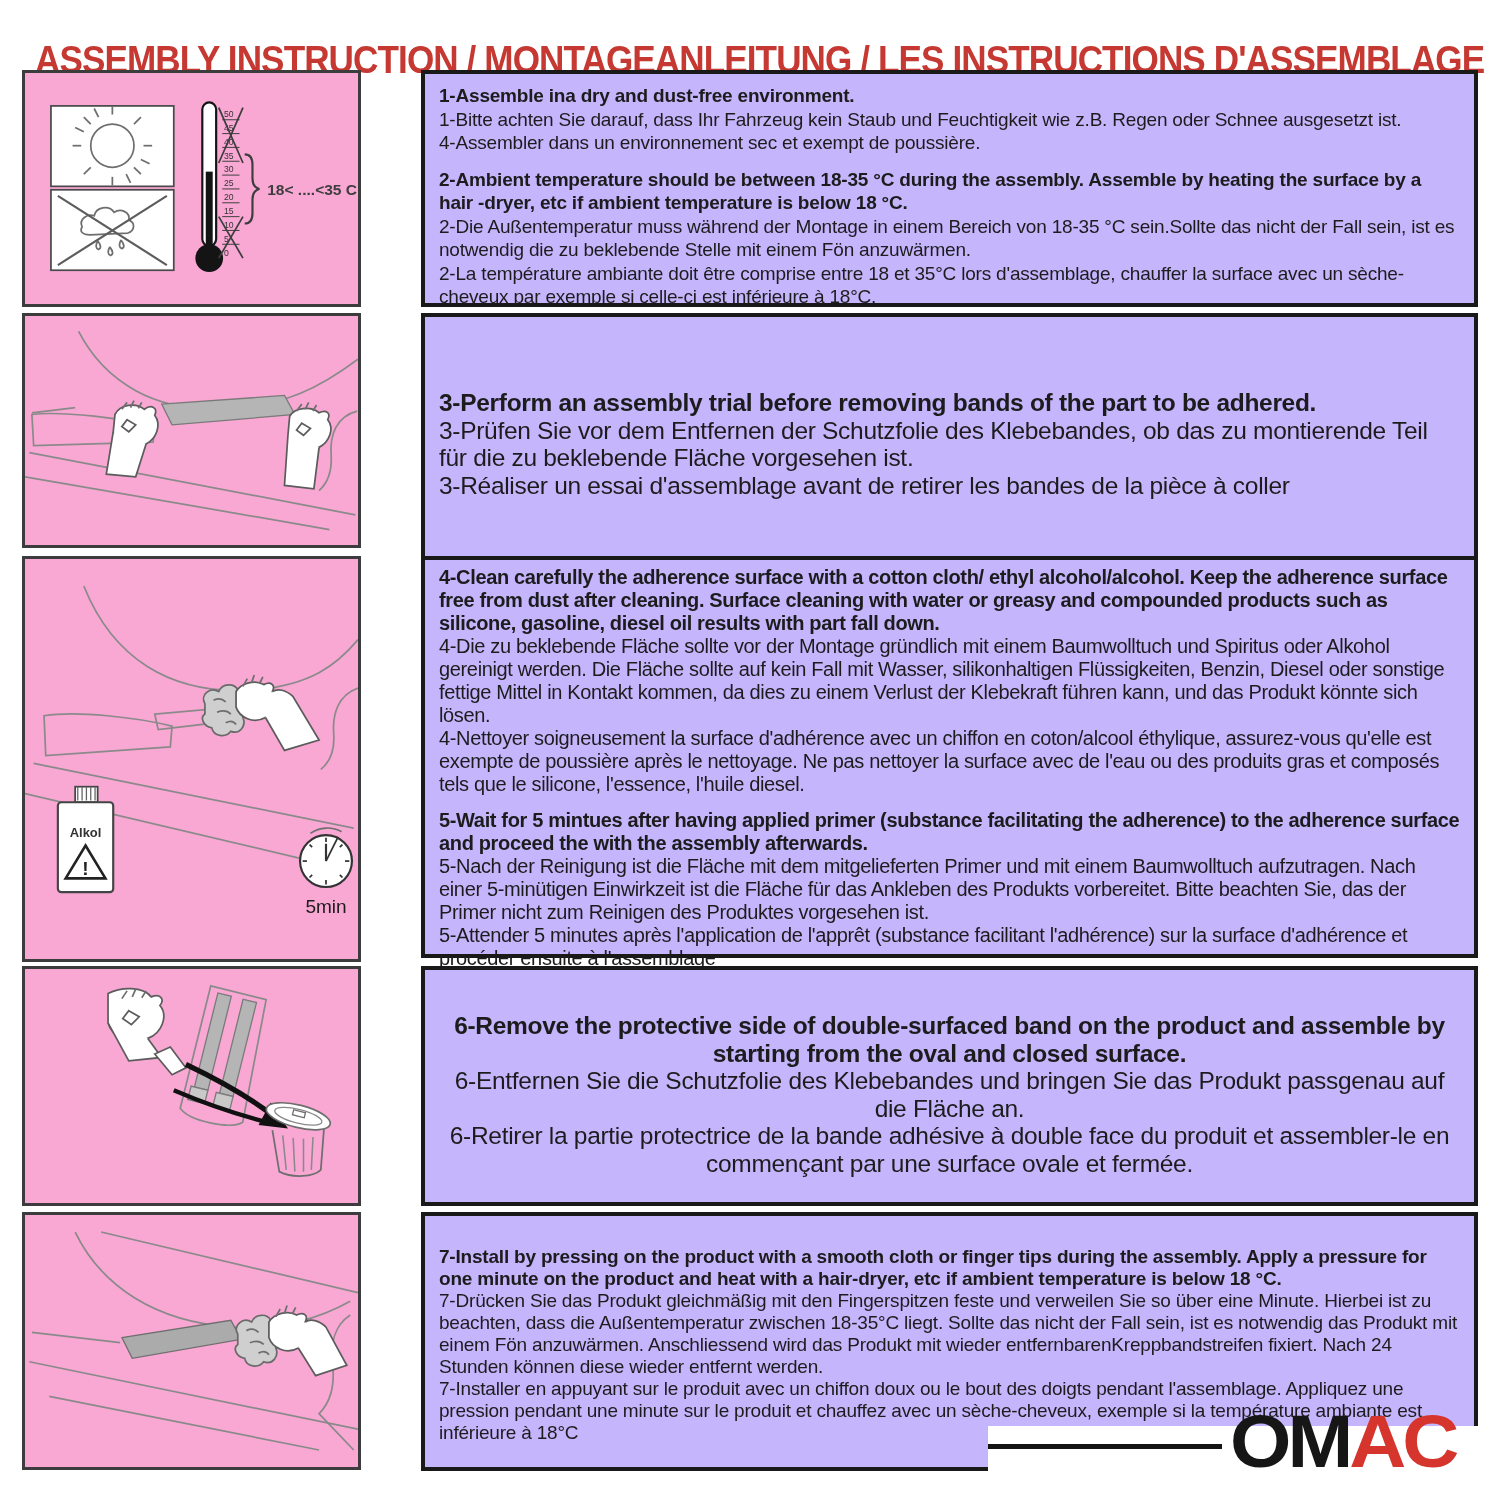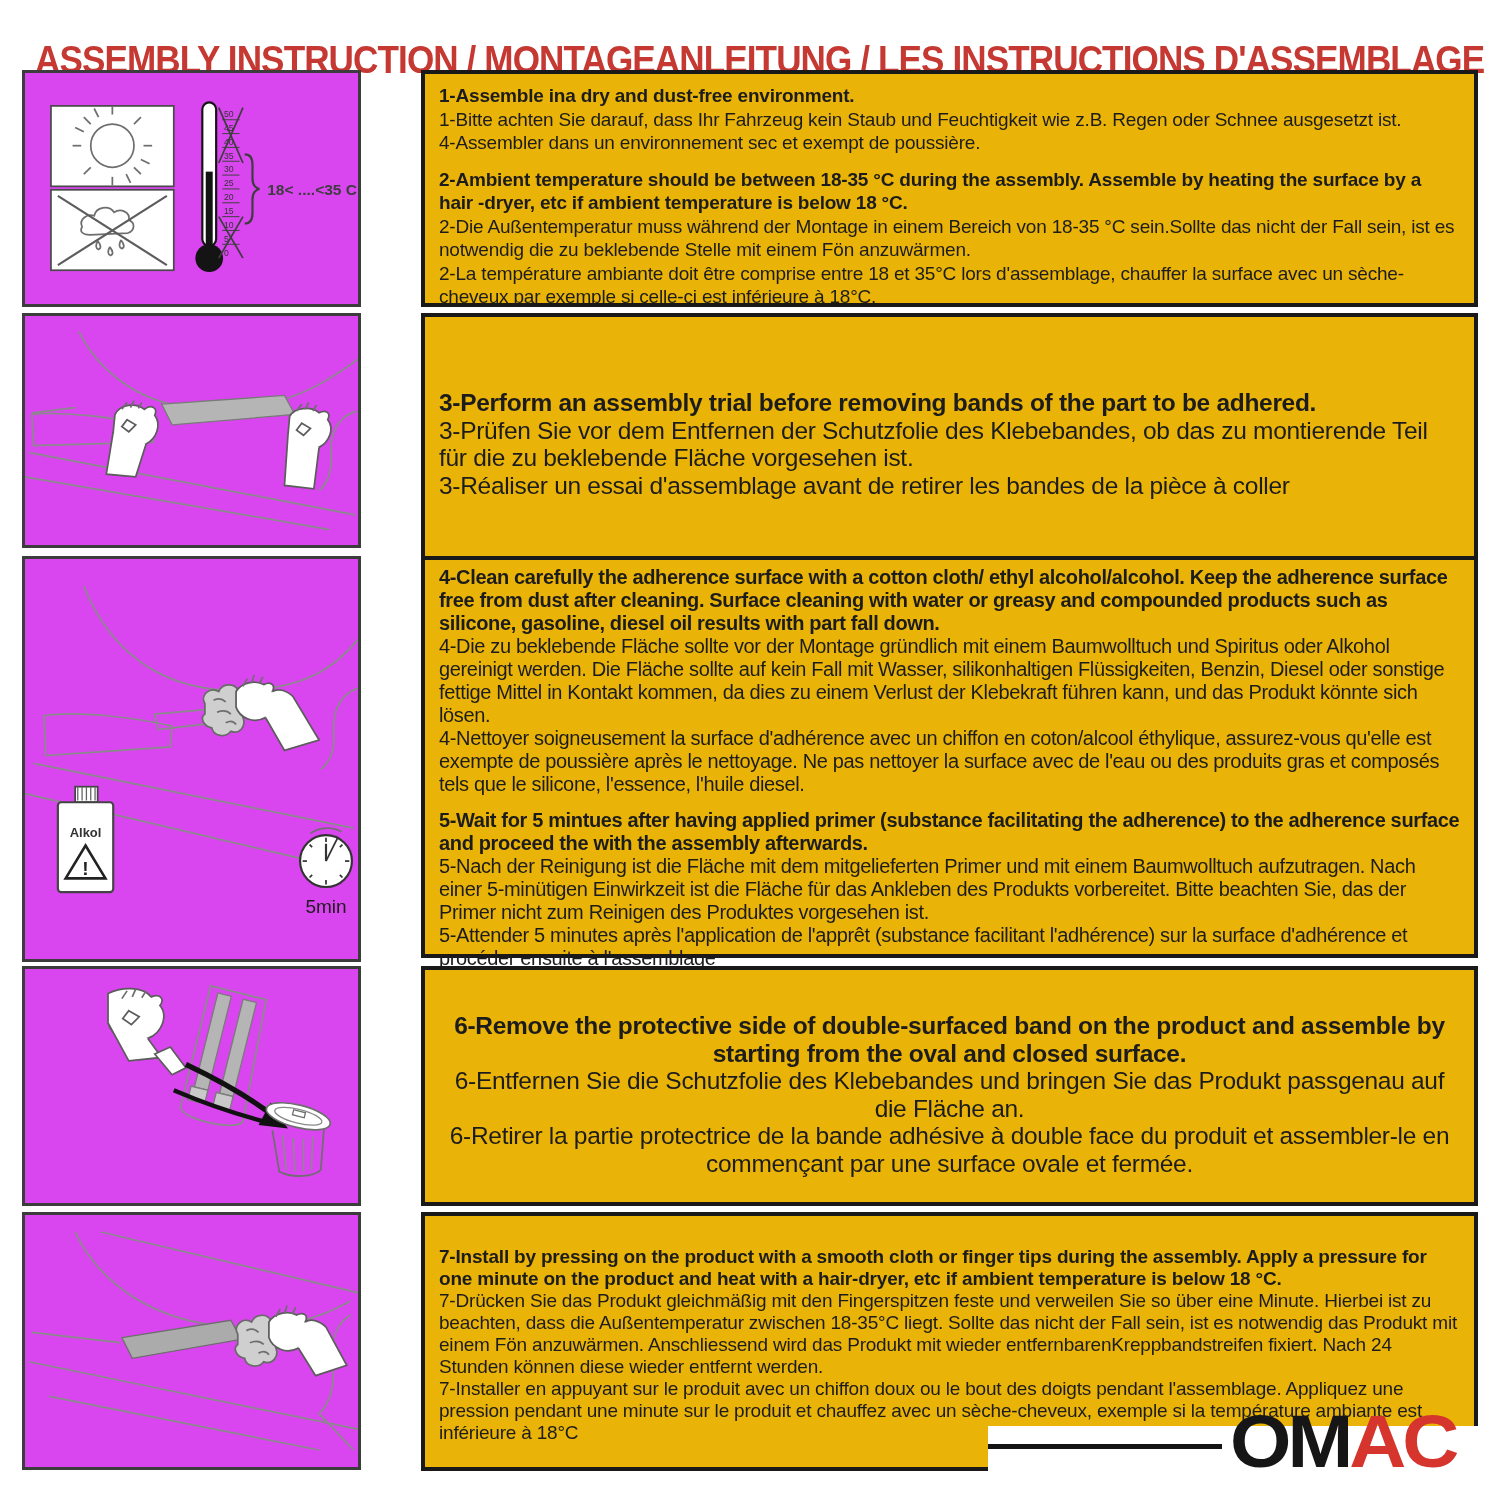--- a/index.html
+++ b/index.html
@@ -5,22 +5,22 @@
   html,body{margin:0;padding:0;background:#ffffff;}
   #page{position:relative;width:1500px;height:1500px;background:#fff;overflow:hidden;
         font-family:"Liberation Sans","DejaVu Sans",sans-serif;color:#1c1c1c;}
 
   
   #title{position:absolute;left:35px;top:12px;width:1460px;
          font-size:39px;font-weight:700;color:#c63832;white-space:nowrap;
          letter-spacing:-1px;transform:scaleX(0.9);transform-origin:left center;}
 
   
-  .figbox{position:absolute;left:22px;width:339px;border:3px solid #3c3c3c;background:#d946ef;box-sizing:border-box;}
-  .txtbox{position:absolute;left:421px;width:1057px;border:4px solid #191919;background:#eab308;
+  .figbox{position:absolute;left:22px;width:339px;border:3px solid #3c3c3c;background:#f9a8d4;box-sizing:border-box;}
+  .txtbox{position:absolute;left:421px;width:1057px;border:4px solid #191919;background:#c4b5fd;
           box-sizing:border-box;padding:0 14px;}
   .figbox svg{display:block;width:100%;height:100%;}
 
   #fig1{top:70px;height:237px;}
   #fig2{top:313px;height:235px;}
   #fig3{top:556px;height:406px;}
   #fig4{top:966px;height:240px;}
   #fig5{top:1212px;height:258px;}
 
   #txt1{top:70px;height:237px;padding-top:10px;}

